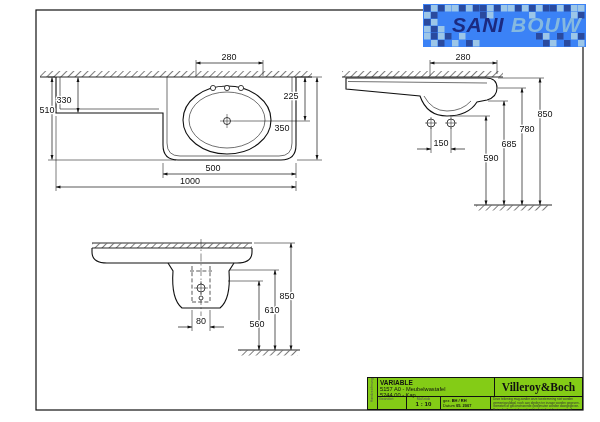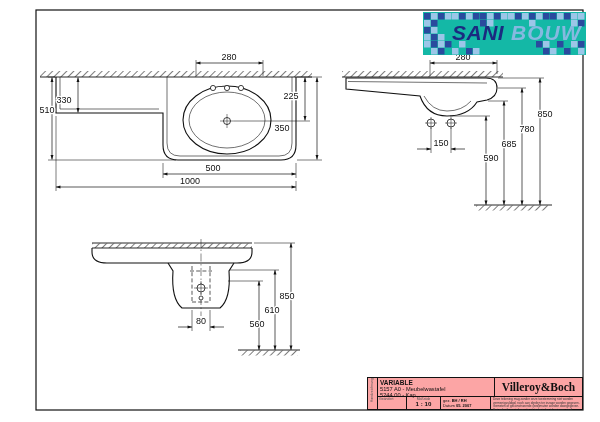--- a/index.html
+++ b/index.html
@@ -19,31 +19,31 @@
   .thin{stroke:#111;stroke-width:0.5;}
   .dash{fill:none;stroke:#111;stroke-width:0.7;stroke-dasharray:4 2.2;}
   .cl  {stroke:#111;stroke-width:0.5;stroke-dasharray:8 2.5 1.5 2.5;}
   .hole{fill:#fff;stroke:#111;stroke-width:0.8;}
   .dimtxt{
     font-family:"Liberation Sans",sans-serif;font-size:9px;fill:#111;
     text-anchor:middle;paint-order:stroke;stroke:#fff;stroke-width:2.5px;
   }
 
   
-  .logo{position:absolute;left:423px;top:12px;width:163px;height:43px;background:#14b8a6;text-decoration:underline;}
+  .logo{position:absolute;left:423px;top:4px;width:163px;height:43px;background:#3b82f6;text-decoration:underline;}
   .mq-d{fill:var(--mosaic-dark,#2a4a9e);}
   .mq-l{fill:var(--mosaic-light,#9cc6e8);}
   .sani{font-family:"Liberation Sans",sans-serif;font-size:21px;font-weight:bold;
         font-style:italic;letter-spacing:0.5px;fill:var(--logo-word1,#1b2a80);}
   .bouw{font-family:"Liberation Sans",sans-serif;font-size:21px;font-weight:bold;
         font-style:italic;letter-spacing:1px;fill:var(--logo-word2,#85b9e0);}
 
   
   .tblock{position:absolute;left:367px;top:377px;width:216px;height:33px;
-          box-sizing:border-box;border:1px solid #111;background:#fca5a5;}
+          box-sizing:border-box;border:1px solid #111;background:#84cc16;}
   .tb-vert{position:absolute;left:0;top:0;width:9px;height:31px;border-right:0.8px solid #111;
            overflow:hidden;}
   .tb-vert span{display:block;writing-mode:vertical-rl;transform:rotate(180deg);
            font-size:3.5px;color:#555;line-height:9px;padding-top:1px;}
   .tb-row1{position:absolute;left:9px;top:0;width:205px;height:18px;display:flex;}
   .tb-prod{width:118px;border-right:0.8px solid #111;padding:1px 3px;box-sizing:border-box;}
   .tb-prod .l1{font-size:6.5px;font-weight:bold;line-height:1.08;}
   .tb-prod .l2{font-size:5.7px;line-height:1.12;}
   .tb-brand{flex:1;display:flex;align-items:center;justify-content:center;
             font-family:"Liberation Serif",serif;font-weight:bold;font-size:11.5px;}

